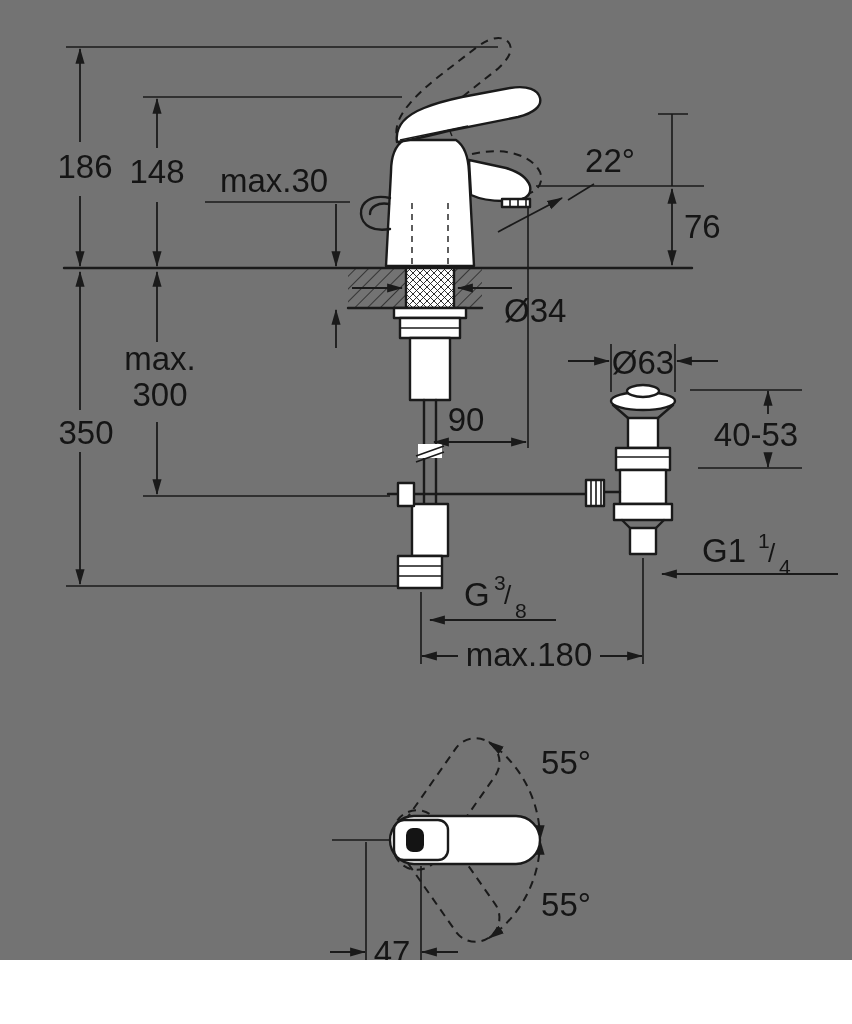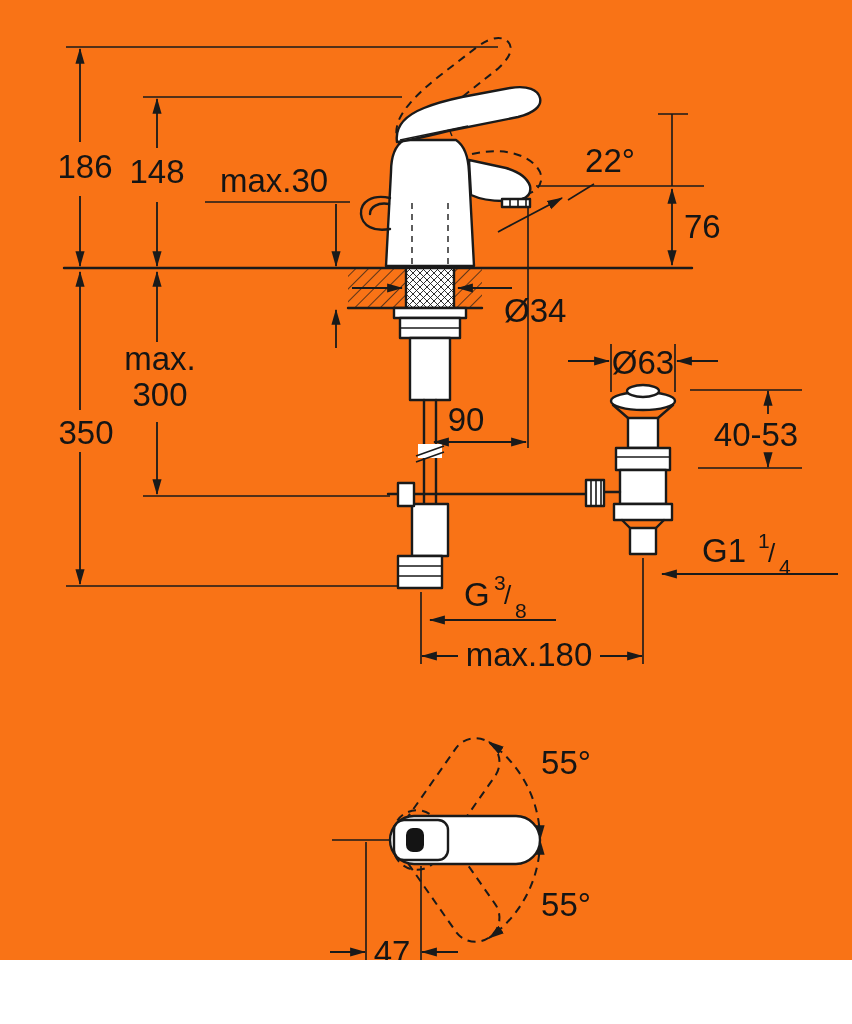--- a/index.html
+++ b/index.html
@@ -1,16 +1,16 @@
 <!DOCTYPE html>
 <html><head>
 <meta charset="utf-8">
 <style>
   html,body{margin:0;padding:0;background:#ffffff;}
-  .stage{width:852px;height:960px;background:#f97316;position:relative;overflow:hidden;}
+  .stage{width:852px;height:960px;background:#737373;position:relative;overflow:hidden;}
   svg{display:block;}
   text{font-family:"Liberation Sans",sans-serif;font-size:33px;fill:#151515;}
   .sm{font-size:21px;}
   .md{font-size:26px;}
   .mid{text-anchor:middle;}
   .s2{stroke:#1a1a1a;stroke-width:2.4;fill:none;stroke-linecap:round;}
   .s15{stroke:#1a1a1a;stroke-width:1.6;fill:none;}
   .fw{fill:#ffffff;stroke:#1a1a1a;stroke-width:2.4;stroke-linejoin:round;}
   .dim{stroke:#1a1a1a;stroke-width:1.8;fill:none;marker-end:url(#ar);}
   .dash{stroke:#1a1a1a;stroke-width:2;fill:none;stroke-dasharray:8 6;stroke-linejoin:round;}

